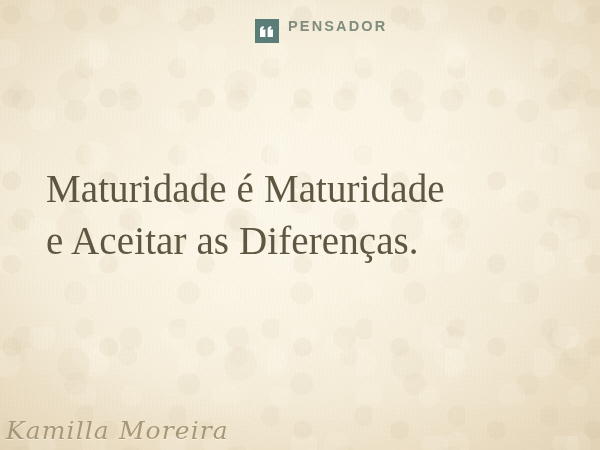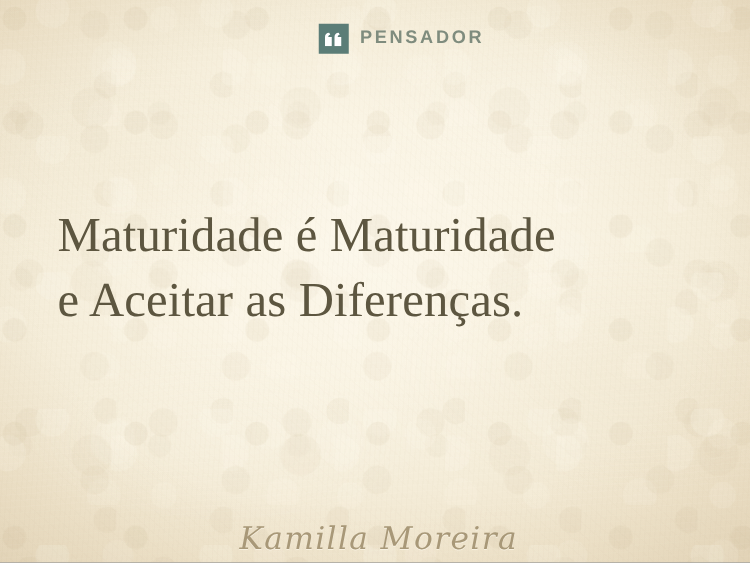--- a/index.html
+++ b/index.html
@@ -85,21 +85,21 @@
         rgba(150,125,80,.055) 78%,
         rgba(138,112,66,.115) 100%);
   }
 
   
   .logo {
     position: absolute;
     left: 255px;
     top: 19px;
     display: flex;
-    align-items: center;
+    align-items: flex-start;
     gap: 9px;
   }
   .logo-mark {
     width: 24px;
     height: 24px;
     background: #5b7d77;
     display: flex;
     align-items: center;
     justify-content: center;
     flex: none;
@@ -129,21 +129,20 @@
     text-rendering: optimizeLegibility;
   }
   .quote-line { display: block; white-space: nowrap; }
 
   
   .author {
     position: absolute;
     left: 0;
     right: 0;
     top: 414px;
-    text-align: center;
     color: #a89878;
     font-family: "DejaVu Serif", "Liberation Serif", serif;
     font-style: italic;
     font-size: 25px;
     letter-spacing: 1.1px;
     line-height: 34px;
     padding-left: 6px;
     text-shadow: 0 1px 0 rgba(255,253,246,.5);
   }
 </style>

